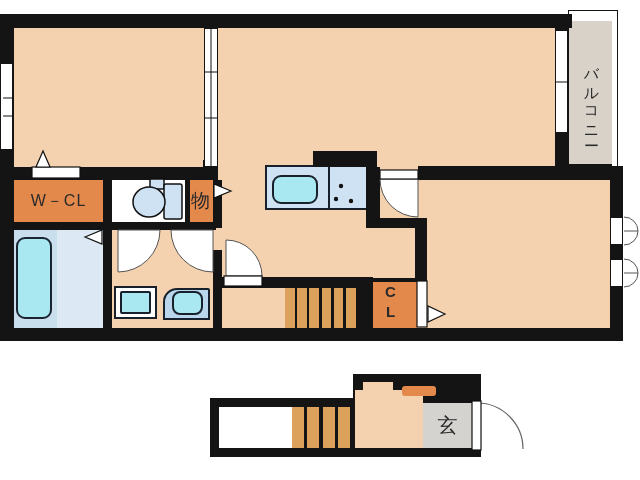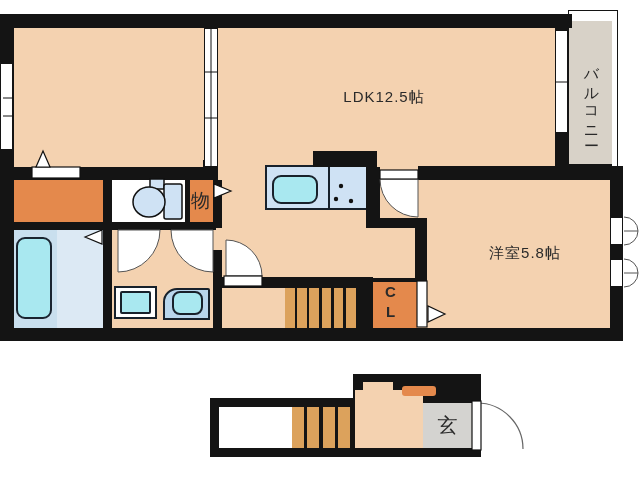--- a/index.html
+++ b/index.html
@@ -134,21 +134,20 @@
       <path d="M624,217 A14,14 0 0 1 624,245"></path>
         <line x1="624" y1="231" x2="638" y2="231" stroke="#555"></line>
       <path d="M624,259 A14,14 0 0 1 624,287"></path>
         <line x1="624" y1="273" x2="638" y2="273" stroke="#555"></line>
     </g>
 
     <path d="M477,403 A46,46 0 0 1 523,449" fill="#fff" stroke="#666" stroke-width="1.2"></path>
     <rect x="472" y="401" width="9" height="49" fill="#fff" stroke="#111" stroke-width="1.2"></rect>
   </svg>
 
-  <div class="abs label" style="left:324px;top:88px;width:120px;height:18px;">LDK12.5帖</div>
   <div class="abs label" style="left:570px;top:34px;width:42px;height:130px;writing-mode:vertical-rl;letter-spacing:3px;font-size:15px;justify-content:center;">バルコニー</div>
+  <div class="abs label" style="left:14px;top:191px;width:89px;height:20px;font-size:16px;">W－CL</div>
   <div class="abs label" style="left:187px;top:188px;width:28px;height:26px;font-size:19px;">物</div>
-  <div class="abs label" style="left:465px;top:244px;width:120px;height:18px;">洋室5.8帖</div>
   <div class="abs label" style="left:381px;top:282px;width:20px;height:18px;font-size:15px;font-weight:600;">C</div>
   <div class="abs label" style="left:381px;top:302px;width:20px;height:18px;font-size:15px;font-weight:600;">L</div>
   <div class="abs label" style="left:432px;top:408px;width:32px;height:34px;font-size:20px;">玄</div>
 
 </div>
 
 </body></html>

